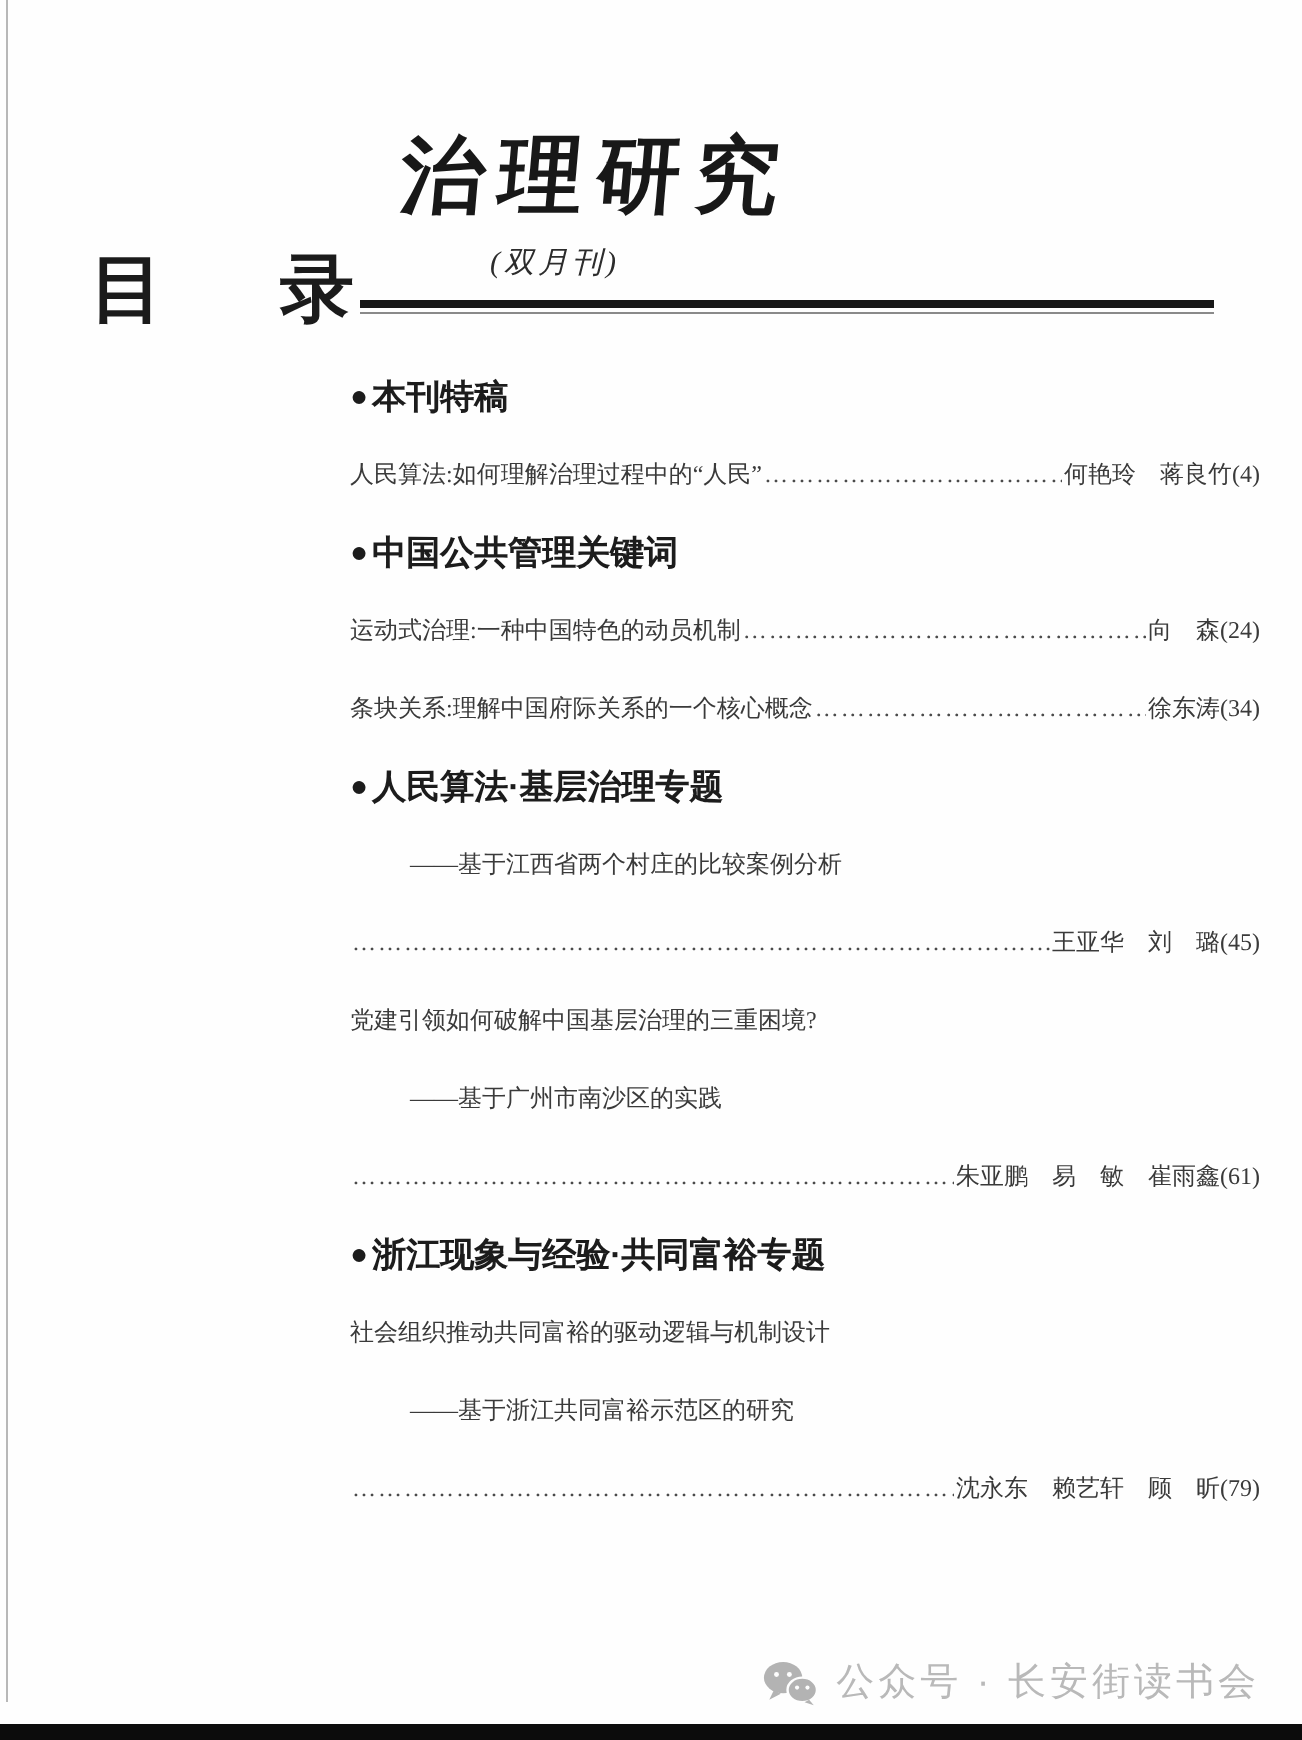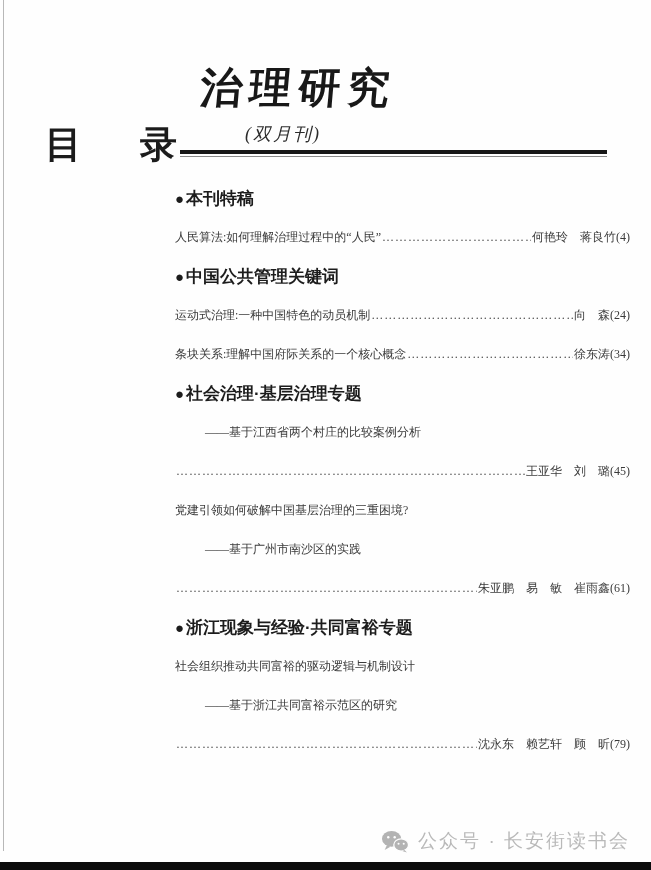--- a/index.html
+++ b/index.html
@@ -16,21 +16,21 @@
     background:#b8b8b8;
   }
   .journal-title{
     position:absolute;left:198px;top:60px;
     font-size:42px;font-weight:700;color:#181818;
     letter-spacing:7px;white-space:nowrap;
     transform:skewX(-5deg);transform-origin:left bottom;
   }
   .journal-subtitle{
     position:absolute;left:245px;top:122px;
-    font-size:18px;font-style:italic;color:#2c2c2c;
+    font-size:15px;font-style:italic;color:#2c2c2c;
     letter-spacing:2px;white-space:nowrap;
   }
   .contents-label{
     position:absolute;left:45px;top:126px;
     font-size:37px;font-weight:700;color:#1b1b1b;line-height:1;
     font-family:"Liberation Sans","DejaVu Sans",sans-serif;
     white-space:nowrap;
     text-align:right;
   }
   .contents-label .c2{margin-left:58px;}
@@ -113,21 +113,21 @@
     </div>
 
     <div class="row entry">
       <span class="t">条块关系:理解中国府际关系的一个核心概念</span>
       <span class="leader">…………………………………………………………</span>
       <span class="a">徐东涛(34)</span>
     </div>
 
     <div class="row section">
       <span class="bullet">●</span>
-      <span>社会治理·基层治理专题</span>
+      <span>人民算法·基层治理专题</span>
     </div>
 
 
     <div class="row sub">
       <span class="t">——基于江西省两个村庄的比较案例分析</span>
     </div>
 
     <div class="row dotsline">
       <span class="leader">………………………………………………………………………</span>
       <span class="a">王亚华　刘　璐(45)</span>

